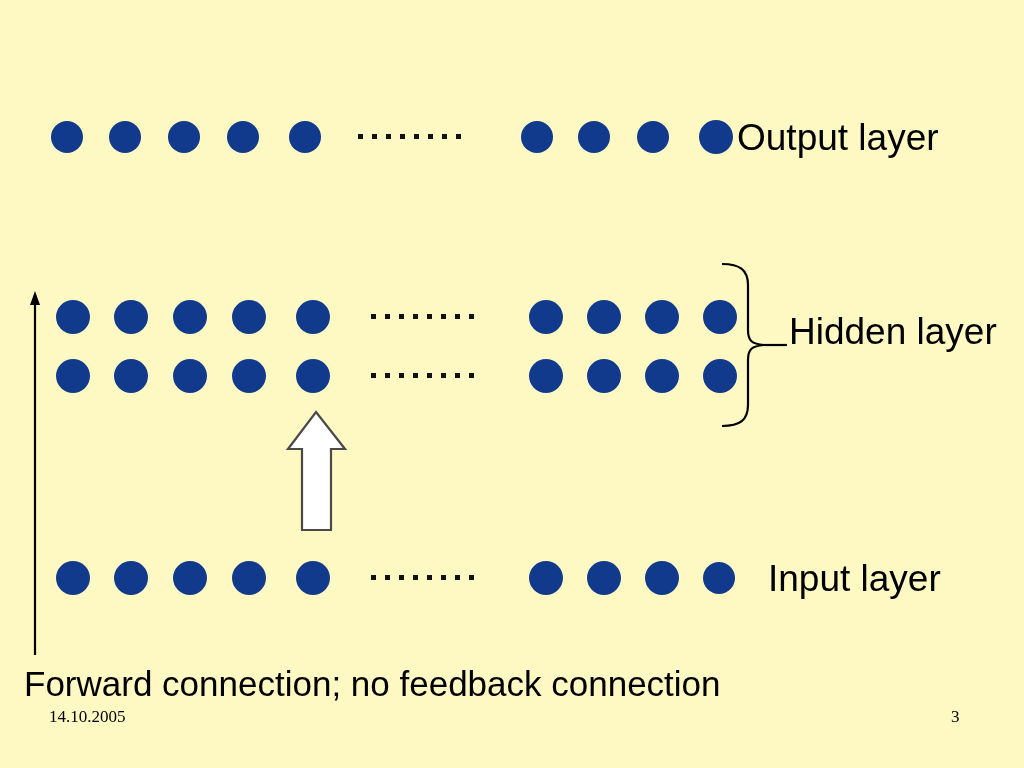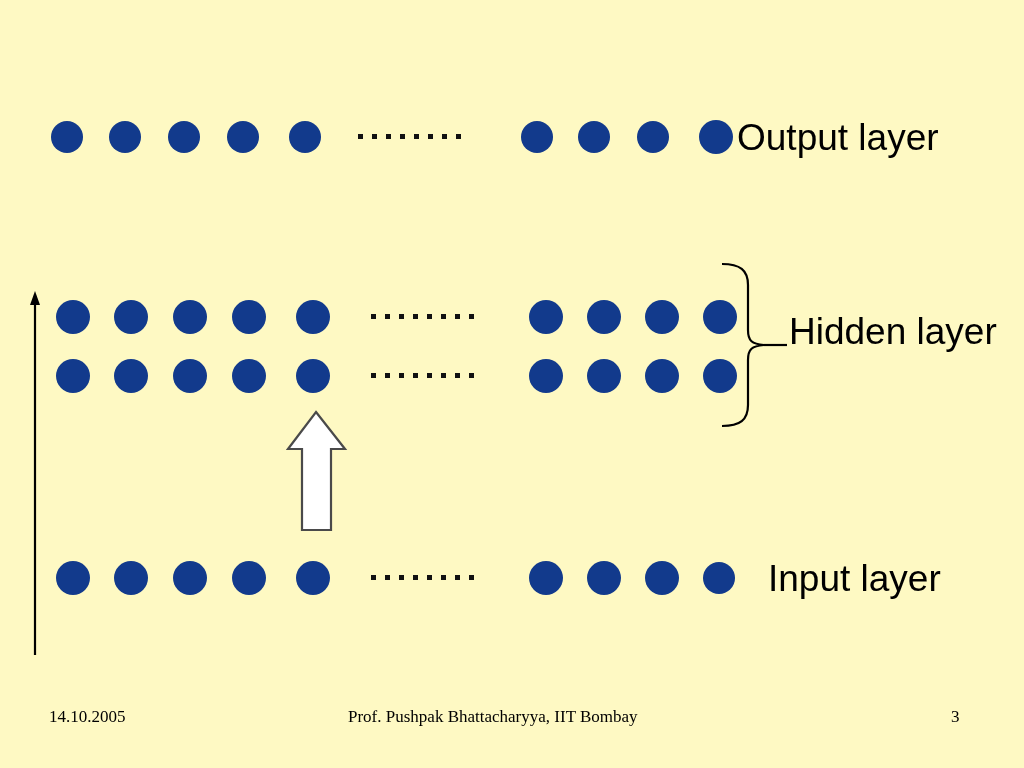--- a/index.html
+++ b/index.html
@@ -201,18 +201,18 @@
              C 740,264 748,270 748,285
              L 748,330
              C 748,341 752,344 764,345
              C 752,346 748,349 748,360
              L 748,405
              C 748,420 740,426 722,426" fill="none" stroke="#000000" stroke-width="2.2"></path>
 
     <line x1="764" y1="345" x2="787" y2="345" stroke="#000000" stroke-width="2.2"></line>
   </svg>
 
+  <div class="caption">Forward connection; no feedback connection</div>
 
   <div class="footer-item" id="footer-date">14.10.2005</div>
-  <div class="footer-item" id="footer-center">Prof. Pushpak Bhattacharyya, IIT Bombay</div>
   <div class="footer-item" id="footer-page">3</div>
 
 </div>
 
 </body></html>

